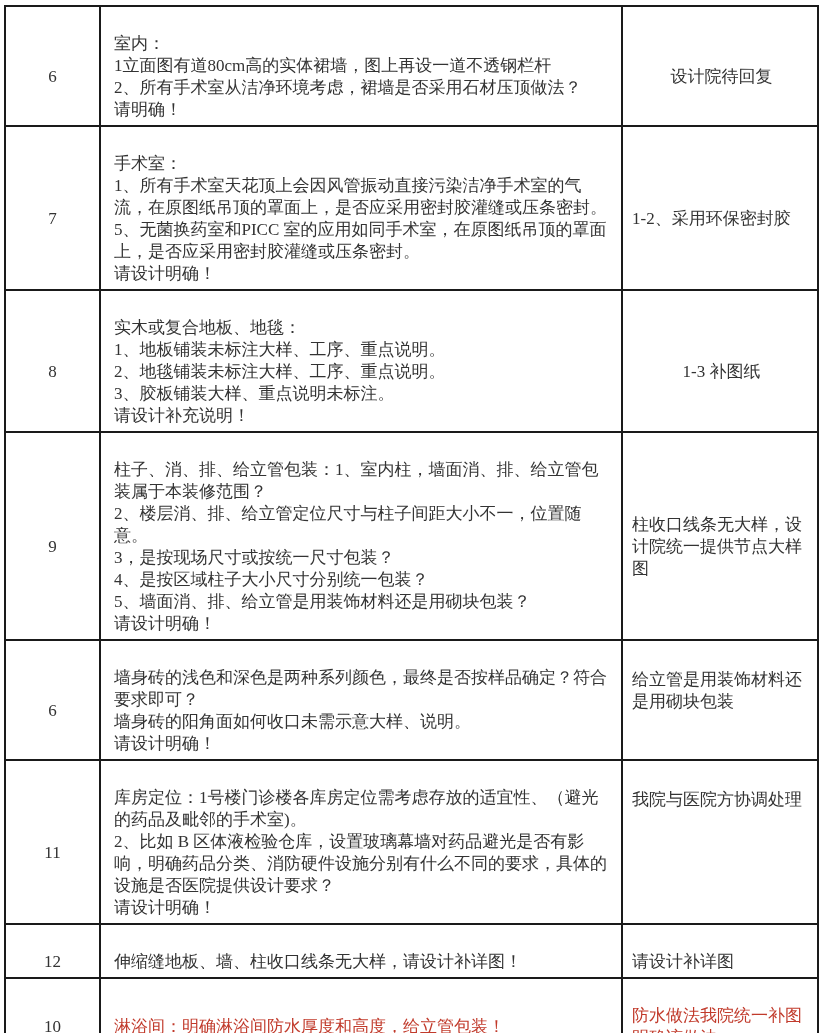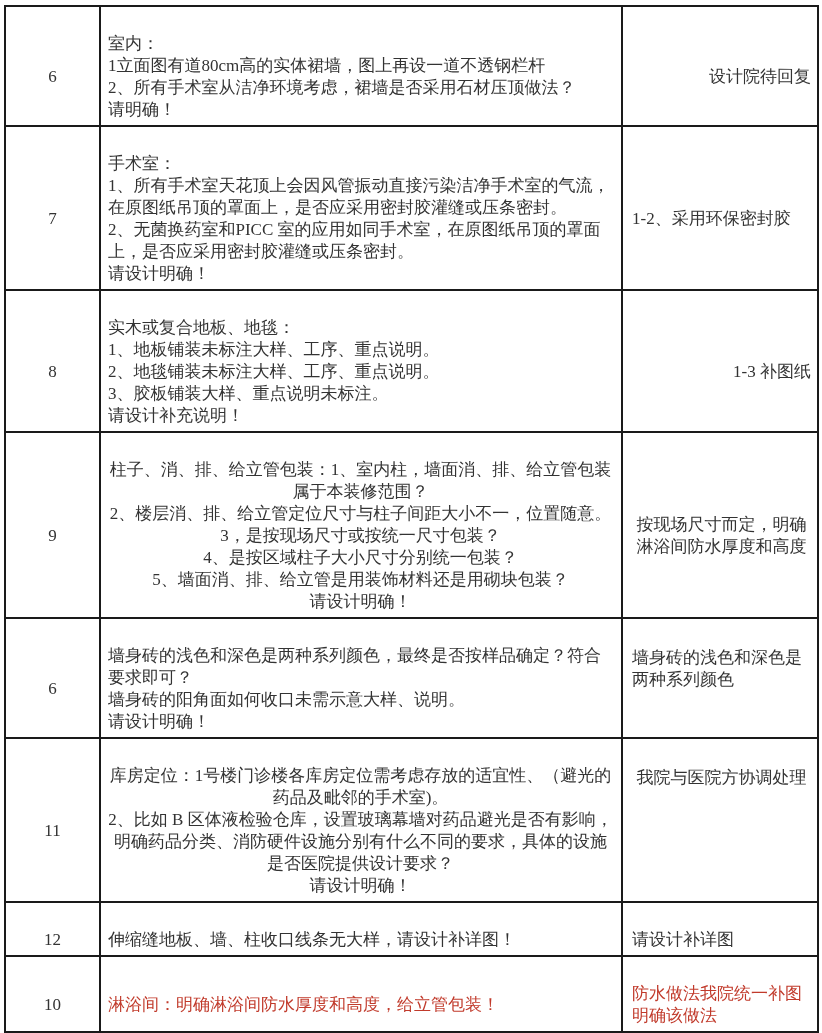--- a/index.html
+++ b/index.html
@@ -37,41 +37,41 @@
   col.c-a  { width: 196px; }
 
   td.col-no {
     text-align: center;
     vertical-align: middle;
     padding: 0 2px;
   }
   td.col-q {
     vertical-align: top;
     text-align: left;
-    padding: 4px 8px 4px 7px;
+    padding: 4px 8px 4px 13px;
     font-family: Liberation Serif, serif;
   }
   td.col-a {
     vertical-align: middle;
     text-align: left;
     padding: 4px 6px 4px 9px;
   }
 
   
   tr.r6  td { height: 88px; }
   tr.r7  td { height: 144px; }
   tr.r8  td { height: 118px; margin-top: 37px; }
-  tr.r9  td { height: 177px; text-align: center; }
+  tr.r9  td { height: 177px; }
   tr.r10 td { height: 90px; }
-  tr.r11 td { height: 144px; text-align: center; }
+  tr.r11 td { height: 144px; }
   tr.r12 td { height: 46px; }
   tr.r13 td { height: 55px; }
 
   
-  tr.r6 td.col-a, tr.r8 td.col-a { text-align: right; }
+  tr.r6 td.col-a, tr.r8 td.col-a { text-align: center; }
   tr.r10 td.col-a, tr.r11 td.col-a, tr.r14 td.col-a, tr.r15 td.col-a {
     vertical-align: top;
     padding-top: 6px;
   }
   tr.r12 td.col-q, tr.r13 td.col-q { vertical-align: middle; }
 
   tr.highlight td.col-q, tr.highlight td.col-a {
     color: var(--highlight-col, #c0392b);
   }
 </style>
@@ -101,21 +101,21 @@
     </td>
   </tr>
 
   <tr class="r7">
     <td class="col-no">
       <span>7</span>
     </td>
     <td class="col-q">
       <span>手术室：
 1、所有手术室天花顶上会因风管振动直接污染洁净手术室的气流，在原图纸吊顶的罩面上，是否应采用密封胶灌缝或压条密封。
-2、无菌换药室和PICC 室的应用如同手术室，在原图纸吊顶的罩面上，是否应采用密封胶灌缝或压条密封。
+5、无菌换药室和PICC 室的应用如同手术室，在原图纸吊顶的罩面上，是否应采用密封胶灌缝或压条密封。
 请设计明确！</span>
     </td>
     <td class="col-a">
       <span>1-2、采用环保密封胶</span>
     </td>
   </tr>
 
   <tr class="r8">
     <td class="col-no">
       <span>8</span>
@@ -138,35 +138,35 @@
     </td>
     <td class="col-q">
       <span>柱子、消、排、给立管包装：1、室内柱，墙面消、排、给立管包装属于本装修范围？
 2、楼层消、排、给立管定位尺寸与柱子间距大小不一，位置随意。
 3，是按现场尺寸或按统一尺寸包装？
 4、是按区域柱子大小尺寸分别统一包装？
 5、墙面消、排、给立管是用装饰材料还是用砌块包装？
 请设计明确！</span>
     </td>
     <td class="col-a">
-      <span>按现场尺寸而定，明确淋浴间防水厚度和高度</span>
+      <span>柱收口线条无大样，设计院统一提供节点大样图</span>
     </td>
   </tr>
 
   <tr class="r10">
     <td class="col-no">
       <span>6</span>
     </td>
     <td class="col-q">
       <span>墙身砖的浅色和深色是两种系列颜色，最终是否按样品确定？符合要求即可？
 墙身砖的阳角面如何收口未需示意大样、说明。
 请设计明确！</span>
     </td>
     <td class="col-a">
-      <span>墙身砖的浅色和深色是两种系列颜色</span>
+      <span>给立管是用装饰材料还是用砌块包装</span>
     </td>
   </tr>
 
   <tr class="r11">
     <td class="col-no">
       <span>11</span>
     </td>
     <td class="col-q">
       <span>库房定位：1号楼门诊楼各库房定位需考虑存放的适宜性、（避光的药品及毗邻的手术室)。
 2、比如 B 区体液检验仓库，设置玻璃幕墙对药品避光是否有影响，明确药品分类、消防硬件设施分别有什么不同的要求，具体的设施是否医院提供设计要求？

